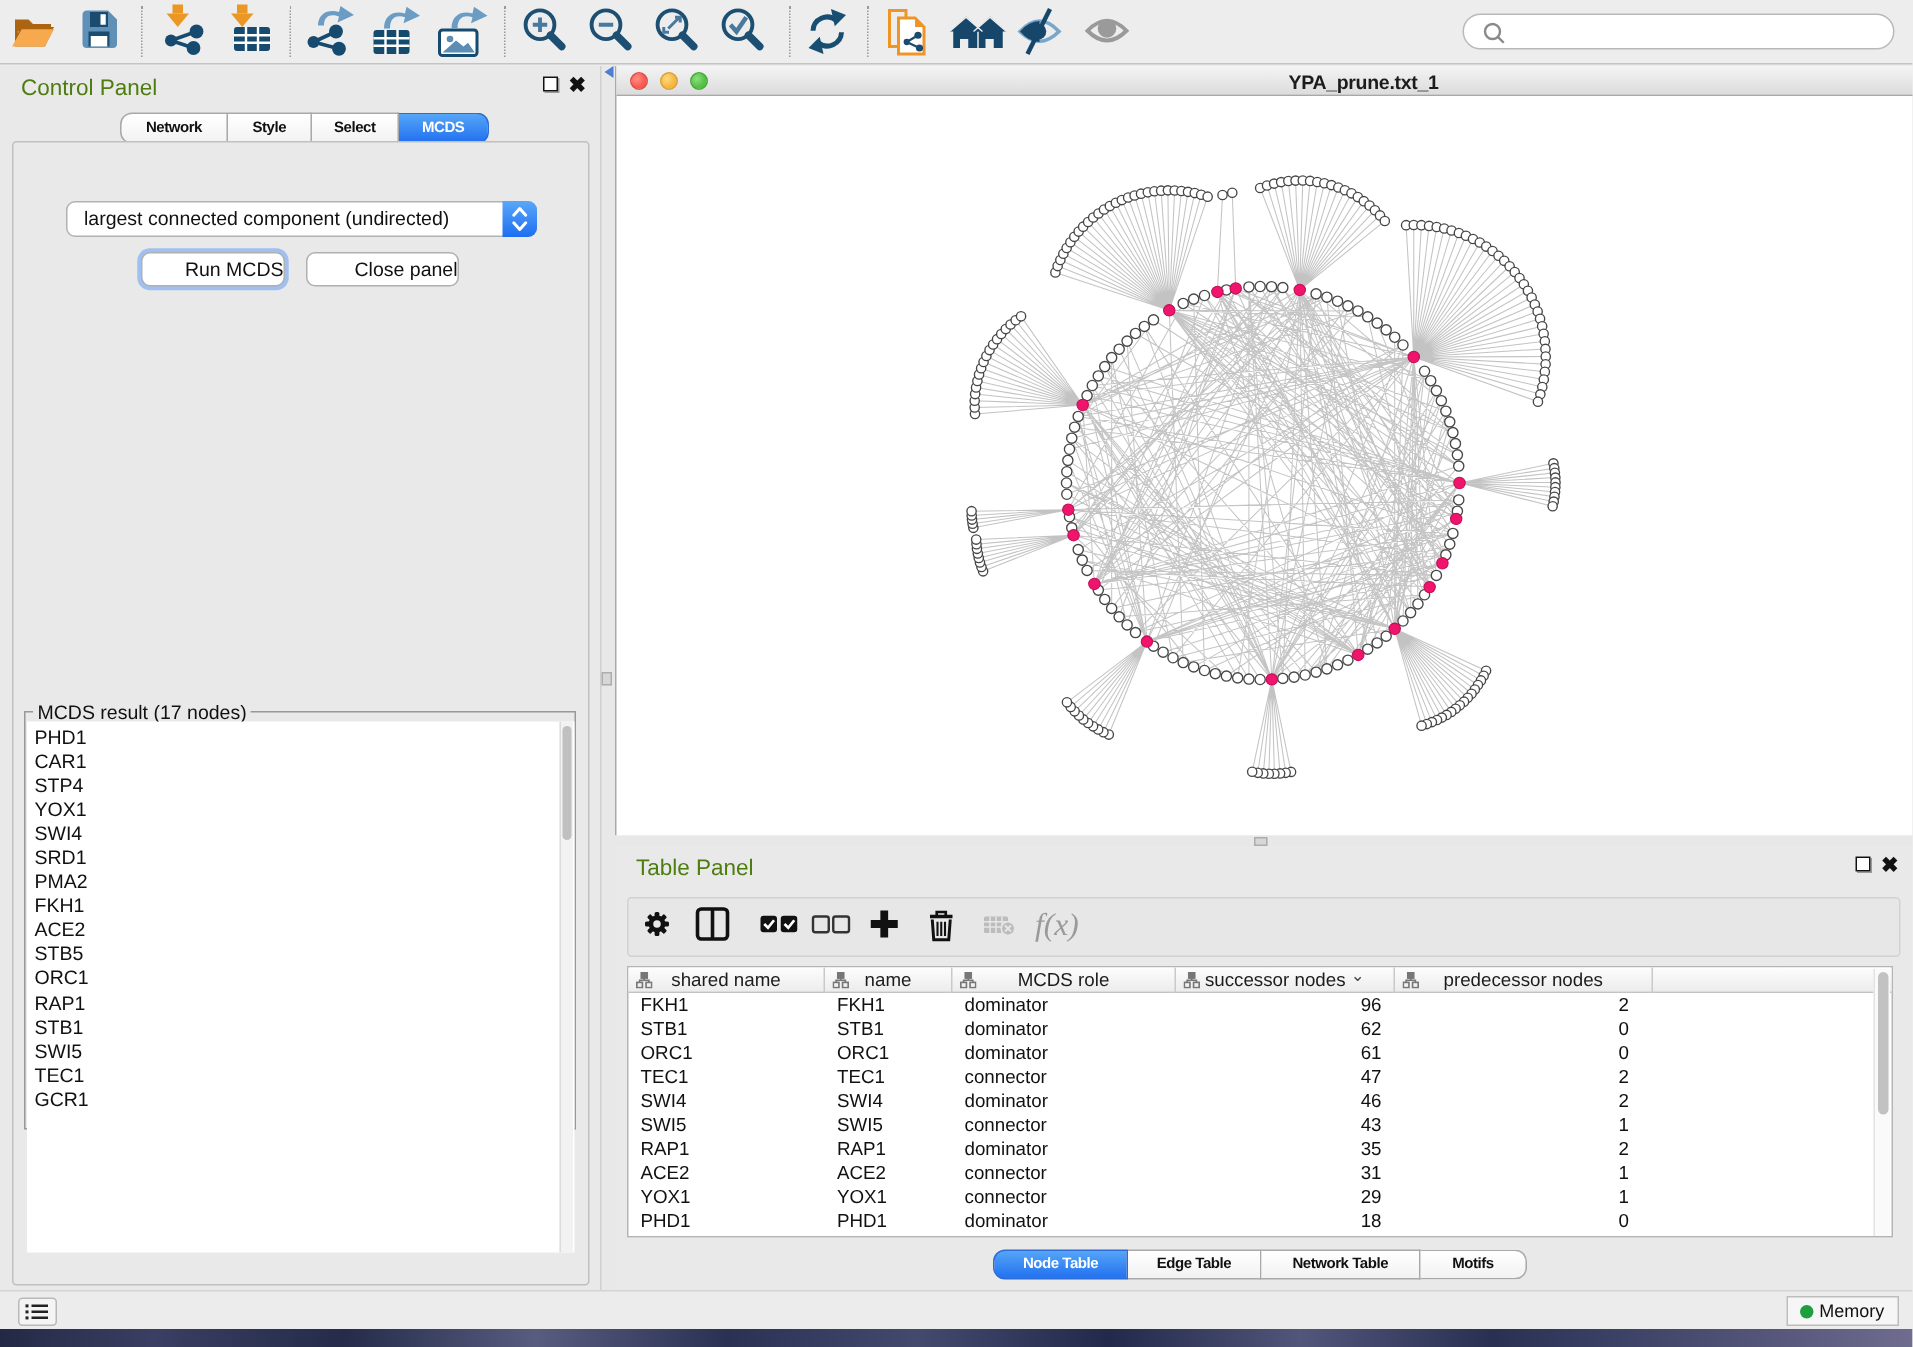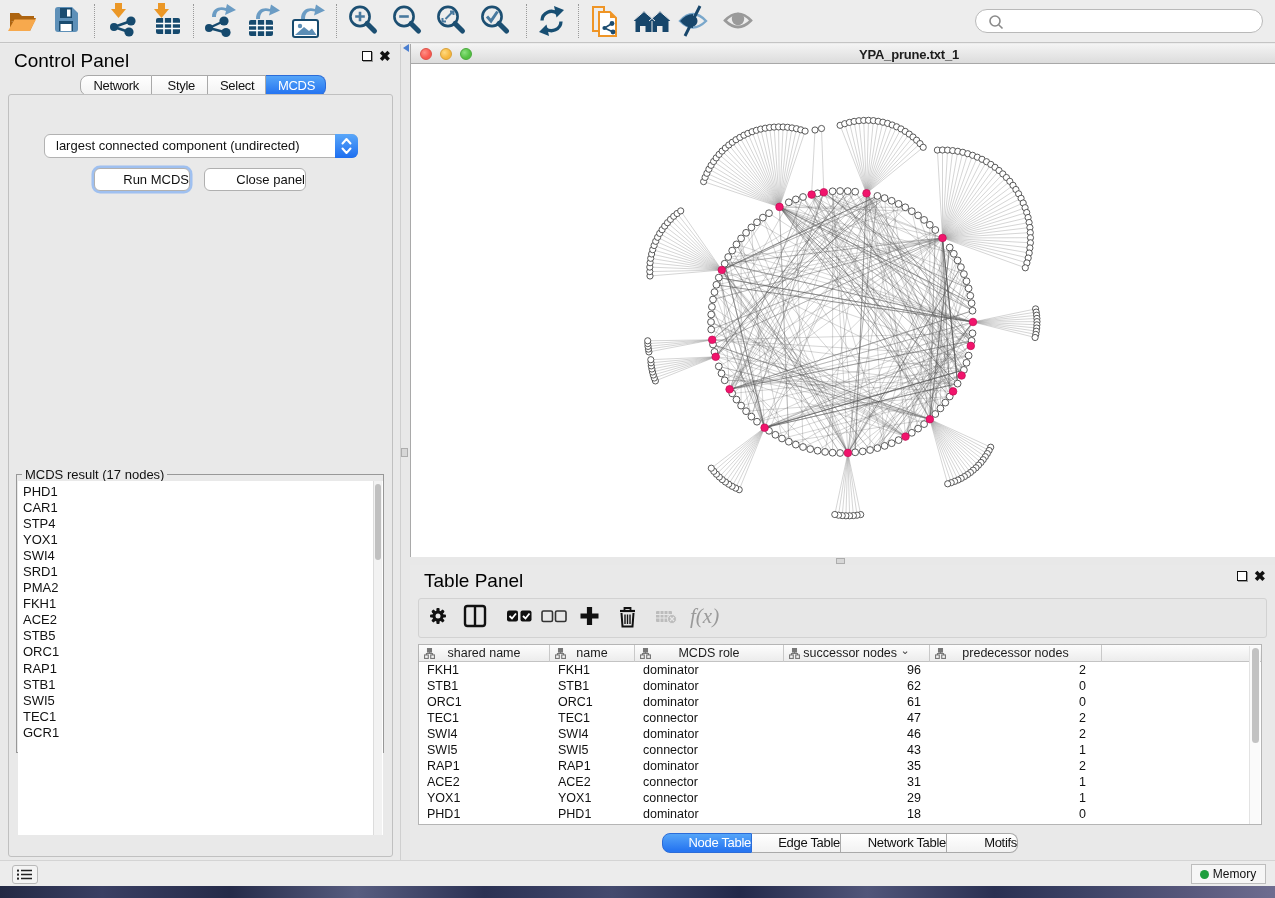--- a/index.html
+++ b/index.html
@@ -5,25 +5,25 @@
 html,body{width:1275px;height:898px;overflow:hidden}
 body{font-family:"Liberation Sans",sans-serif;background:#ececec;position:relative;font-size:13px;color:#111}
 
 #toolbar{position:absolute;left:0;top:0;width:1275px;height:43px;background:#ededed;border-bottom:1px solid #c4c4c4}
 #toolbar svg{position:absolute;top:0}
 .vsep{position:absolute;top:4px;height:34px;width:0;border-left:1px dotted #9a9a9a}
 #search{position:absolute;left:975px;top:9px;width:288px;height:24px;background:#fff;border:1px solid #b9b9b9;border-radius:12px}
 
 #cpanel{position:absolute;left:0;top:44px;width:400px;height:842px;background:#e9e9e9}
 #leftstrip{position:absolute;left:0;top:44px;width:7px;height:842px;background:linear-gradient(180deg,#ccc5d1,#dcdade 22%,#e5e4e6 55%,#e7e7e7)}
-.ptitle{position:absolute;font-size:19px;color:#000000}
+.ptitle{position:absolute;font-size:15px;color:#4d7c0f}
 .wsq{position:absolute;width:10px;height:10px;border:1.5px solid #111;background:#fff;box-shadow:1px 1px 0 #999}
 .wx{position:absolute;font-size:14px;font-weight:bold;color:#111;line-height:10px}
 .tabs{position:absolute;display:flex}
-.tab{height:21px;line-height:19px;background:linear-gradient(180deg,#ffffff,#f2f2f2);border:1px solid #a9a9a9;border-left:none;text-align:right;font-size:13px;padding:0 12px;color:#111;font-weight:normal;letter-spacing:-0.3px}
+.tab{height:21px;line-height:19px;background:linear-gradient(180deg,#ffffff,#f2f2f2);border:1px solid #a9a9a9;border-left:none;text-align:center;font-size:10px;padding:0 12px;color:#111;font-weight:bold;letter-spacing:-0.3px}
 .tab.first{border-left:1px solid #a9a9a9;border-radius:8px 0 0 8px}
 .tab.last{border-radius:0 8px 8px 0}
 .tab.sel{background:linear-gradient(180deg,#55a5f8,#2776f1 90%);color:#fff;border-color:#2b6cd8}
 #tabpane{position:absolute;left:8px;top:50px;width:385px;height:763px;background:#e9e9e9;border:1px solid #c0c0c0;border-radius:3px}
 #optlabel{position:absolute;left:0;top:69px;width:400px;text-align:center;font-size:13px}
 #dropdown{position:absolute;left:44px;top:90px;width:314px;height:24px;background:#fff;border:1px solid #b2b2b2;border-radius:6px;line-height:22px;padding-left:11px;font-size:13px}
 #ddbtn{position:absolute;right:-1px;top:-1px;width:23px;height:24px;border-radius:0 6px 6px 0;background:linear-gradient(180deg,#5aa7f9,#1d6ef0)}
 .btn{position:absolute;height:23px;background:#fff;border:1px solid #b0b0b0;border-radius:6px;text-align:right;font-size:13px;line-height:21px}
 #groupbox{position:absolute;left:16px;top:430px;width:368px;height:279px;border:1px solid #989898}
 #legend{position:absolute;left:5px;top:-8px;background:#e9e9e9;padding:0 3px;font-size:13px;white-space:nowrap}

